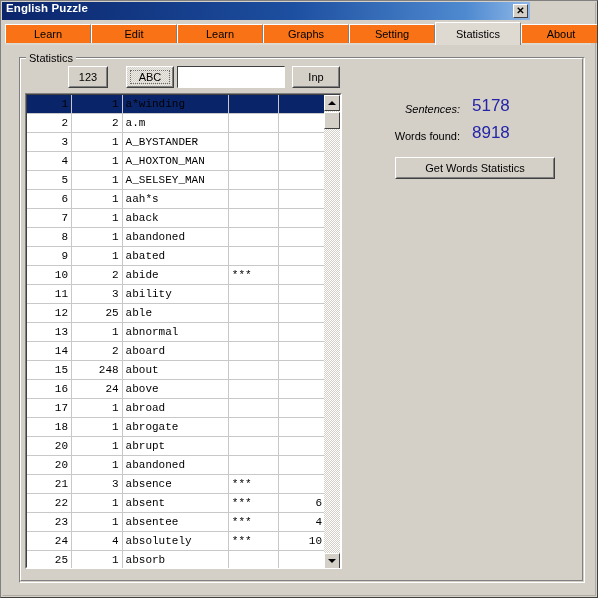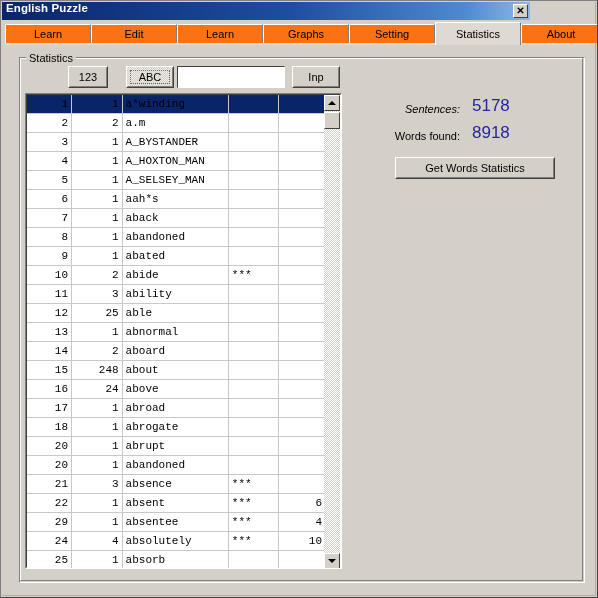--- a/index.html
+++ b/index.html
@@ -582,21 +582,21 @@
                   <td class="c-num"></td>
                 </tr>
                 <tr class="grid-row">
                   <td class="c-idx">22</td>
                   <td class="c-count">1</td>
                   <td class="c-word">absent</td>
                   <td class="c-star">***</td>
                   <td class="c-num">6</td>
                 </tr>
                 <tr class="grid-row">
-                  <td class="c-idx">29</td>
+                  <td class="c-idx">23</td>
                   <td class="c-count">1</td>
                   <td class="c-word">absentee</td>
                   <td class="c-star">***</td>
                   <td class="c-num">4</td>
                 </tr>
                 <tr class="grid-row">
                   <td class="c-idx">24</td>
                   <td class="c-count">4</td>
                   <td class="c-word">absolutely</td>
                   <td class="c-star">***</td>

